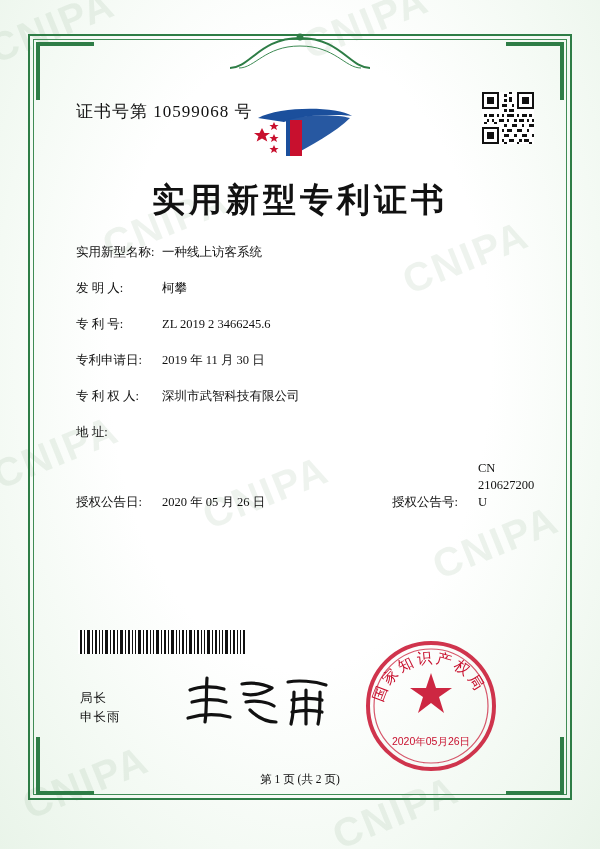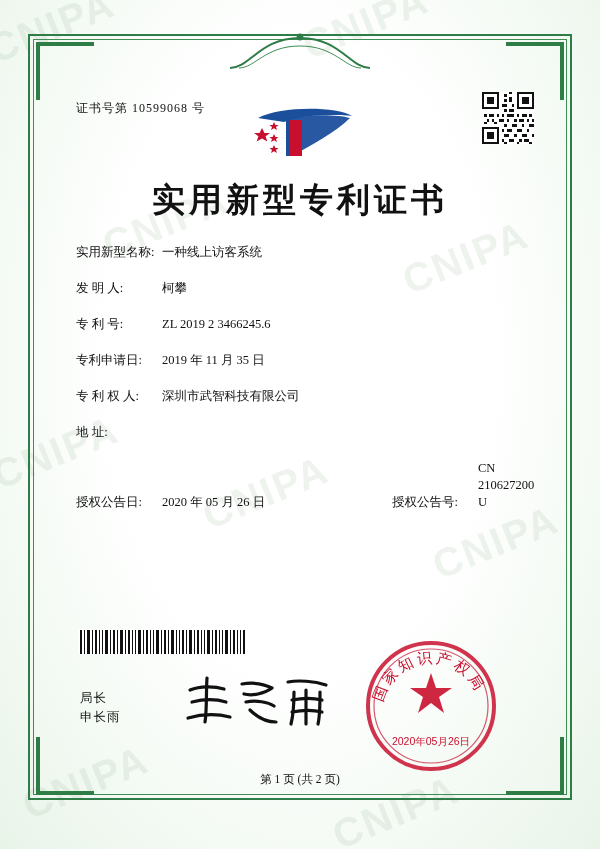--- a/index.html
+++ b/index.html
@@ -75,21 +75,21 @@
     position: absolute;
     left: 50%; top: 28px;
     transform: translateX(-50%);
     width: 150px; height: 46px;
   }
 
   
   .cert-no {
     position: absolute;
     left: 76px; top: 100px;
-    font-size: 12px;
+    font-size: 17px;
     color: #111;
     letter-spacing: 1px;
   }
   .qr {
     position: absolute;
     right: 66px; top: 92px;
     width: 52px; height: 52px;
   }
 
   
@@ -347,21 +347,21 @@
     <div class="field">
       <div class="lab">发 明 人:</div>
       <div class="val">柯攀</div>
     </div>
     <div class="field">
       <div class="lab">专 利 号:</div>
       <div class="val">ZL 2019 2 3466245.6</div>
     </div>
     <div class="field">
       <div class="lab">专利申请日:</div>
-      <div class="val">2019 年 11 月 35 日</div>
+      <div class="val">2019 年 11 月 30 日</div>
     </div>
     <div class="field">
       <div class="lab">专 利 权 人:</div>
       <div class="val">深圳市武智科技有限公司</div>
     </div>
     <div class="field">
       <div class="lab">地       址:</div>
     </div>
     <div class="field two-col">
       <div class="lab">授权公告日:</div>

